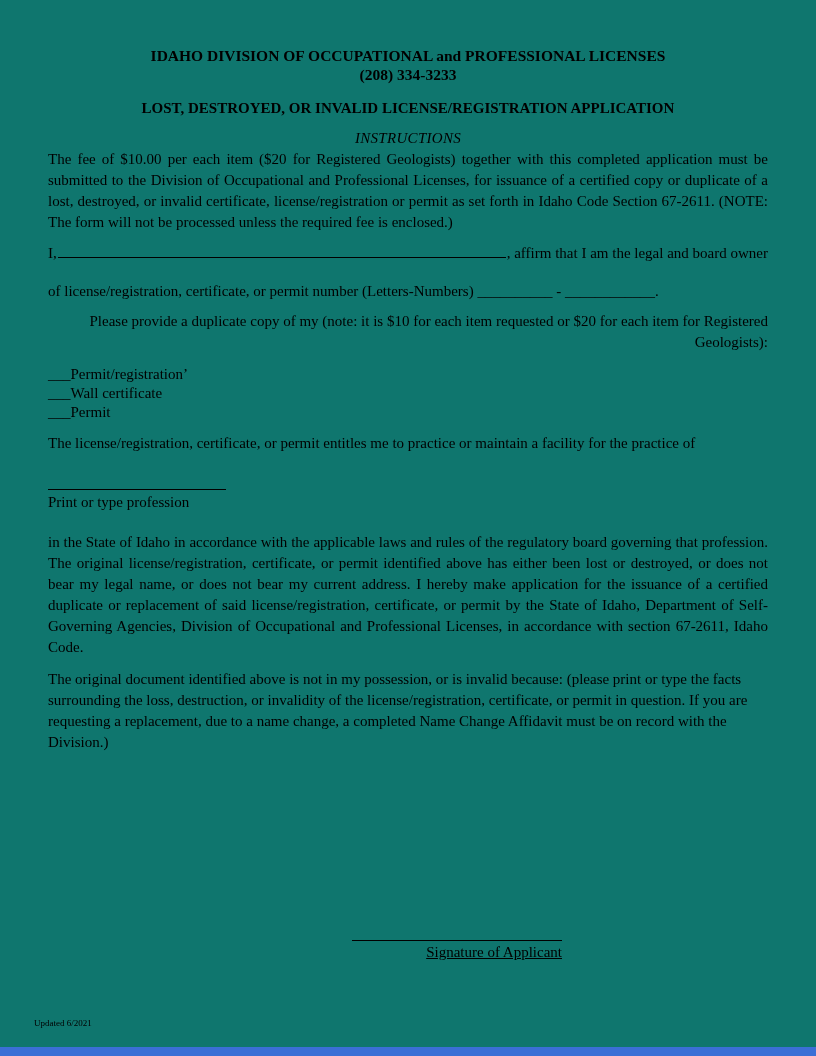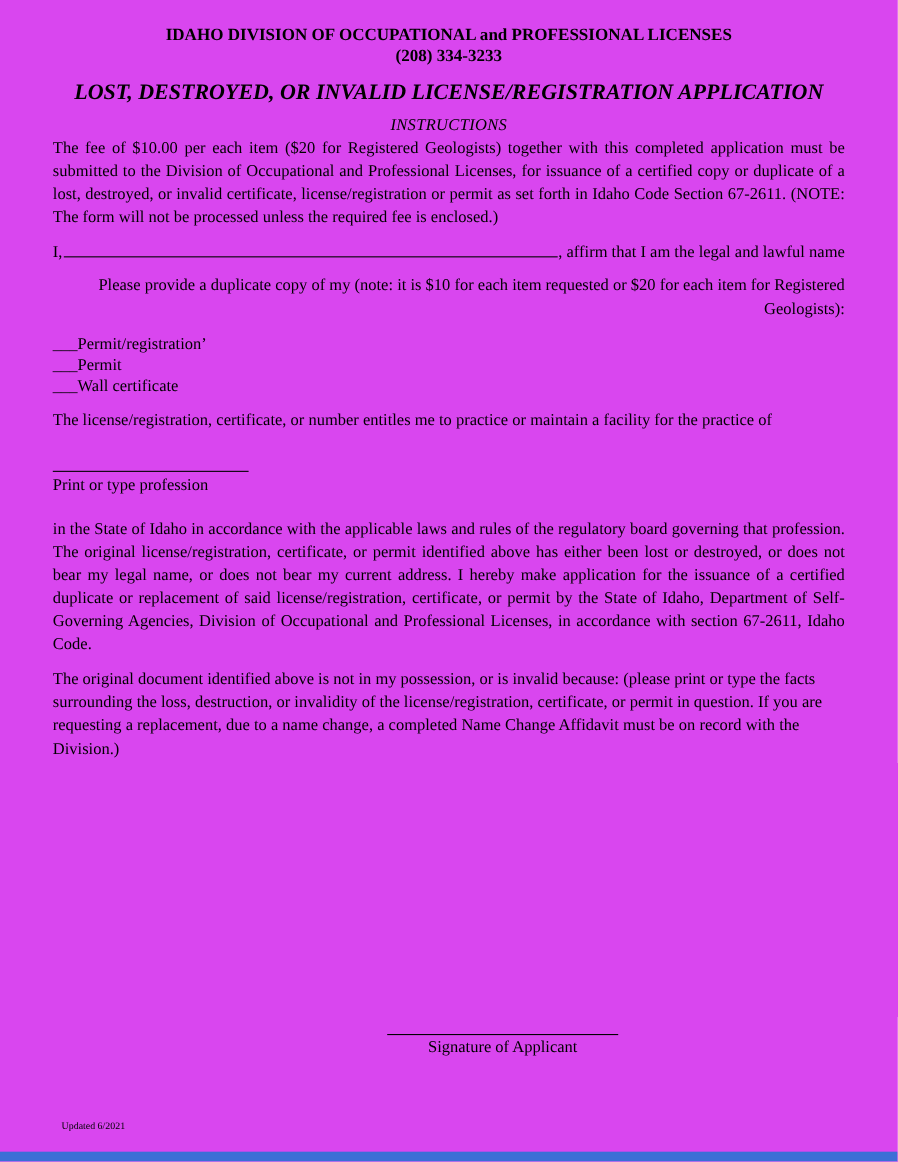--- a/index.html
+++ b/index.html
@@ -1,54 +1,54 @@
 <!DOCTYPE html>
 <html><head>
   <meta charset="utf-8">
   <style>
     html, body { margin: 0; padding: 0; }
     body { width: 816px; height: 1056px; background: #ffffff; }
     .page {
       position: relative;
       width: 816px; height: 1056px;
       box-sizing: border-box;
-      padding: 22px 48px 0 48px;
-      background: #d946ef;
+      padding: 46px 48px 0 48px;
+      background: #0f766e;
       color: #000000;
       font-family: "Liberation Serif", serif;
       font-size: 15px;
       line-height: 21px;
       overflow: hidden;
     }
     p { margin: 0; }
     .bold { font-weight: bold; }
     .center { text-align: center; }
     .justify { text-align: justify; font-family: Liberation Serif, serif; }
     .nowrap { white-space: nowrap; }
     .letterhead { font-size: 15.5px; line-height: 19px; font-weight: bold; }
     .addr { margin-left: 222px; }
-    .title { margin-top: 14px; font-size: 20px; font-style: italic; }
+    .title { margin-top: 14px; font-size: 15px; }
     .instructions-heading { margin-top: 9px; letter-spacing: 0.3px; font-style: italic; }
     .instructions-body { margin-top: 0; }
     .affirm-row { display: flex; align-items: baseline; margin-top: 9px; }
     .fill-line { flex: 1 1 auto; border-bottom: 1px solid #000; height: 1em; margin: 0 1px; }
     .small-caption { font-size: 10px; line-height: 12px; }
     .name-caption { margin-left: 97px; margin-top: 1px; }
     .license-row { margin-top: 17px; }
     .dup-note { margin-top: 9px; text-align: right; }
     .options { margin-top: 12px; line-height: 19px; }
     .entitles { margin-top: 11px; }
     .profession-line { width: 178px; border-bottom: 1px solid #000; height: 18px; margin-top: 17px; }
     .profession-caption { line-height: 21px; margin-top: 2px; }
     .legal-paragraph { margin-top: 19px; }
     .reason-paragraph { margin-top: 11px; }
-    .signature-block { position: absolute; left: 352px; top: 926px; width: 210px; text-align: center; }
+    .signature-block { position: absolute; left: 352px; top: 926px; width: 210px; text-align: right; text-decoration: underline; }
     .signature-line { border-bottom: 1px solid #000; height: 14px; width: 100%; }
     .sig-caption { margin-top: 1px; font-size: 15px; }
-    .footer { position: absolute; left: 56px; top: 1018px; font-size: 9px; line-height: 11px; }
+    .footer { position: absolute; left: 34px; top: 1018px; font-size: 9px; line-height: 11px; }
     .window-edge { position: absolute; left: 0; right: 0; bottom: 0; height: 9px; }
   </style>
 </head>
 <body>
 
 <div class="page">
 
   <div class="letterhead">
     <div class="center">IDAHO DIVISION OF OCCUPATIONAL and PROFESSIONAL LICENSES</div>
     <div class="center">(208) 334-3233</div>
@@ -56,39 +56,45 @@
 
   <div class="title center bold">LOST, DESTROYED, OR INVALID LICENSE/REGISTRATION APPLICATION</div>
 
   <div class="center instructions-heading">INSTRUCTIONS</div>
 
   <p class="justify instructions-body">The fee of $10.00 per each item ($20 for Registered Geologists) together with this completed application must be submitted to the Division of Occupational and Professional Licenses, for issuance of a certified copy or duplicate of a lost, destroyed, or invalid certificate, license/registration or permit as set forth in Idaho Code Section 67-2611. (NOTE: The form will not be processed unless the required fee is enclosed.)</p>
 
   <div class="affirm-row">
     <span>I,</span>
     <span class="fill-line"></span>
-    <span class="nowrap">, affirm that I am the legal and lawful name</span>
+    <span class="nowrap">, affirm that I am the legal and board owner</span>
   </div>
 
+  <div class="license-row">
+    <span>of license/registration, certificate, or permit number (Letters-Numbers)</span>
+    <span>__________</span>
+    <span>-</span>
+    <span>____________</span><span>.</span>
+  </div>
 
   <p class="dup-note">Please provide a duplicate copy of my (note: it is $10 for each item requested or $20 for each item for Registered Geologists):</p>
 
   <div class="options">
     <div class="option">
       <span>___</span><span>Permit/registration’</span>
     </div>
     <div class="option">
-      <span>___</span><span>Permit</span>
+      <span>___</span><span>Wall certificate</span>
     </div>
     <div class="option">
-      <span>___</span><span>Wall certificate</span>
+      <span>___</span><span>Permit</span>
     </div>
   </div>
 
-  <p class="entitles nowrap">The license/registration, certificate, or number entitles me to practice or maintain a facility for the practice of</p>
+  <p class="entitles nowrap">The license/registration, certificate, or permit entitles me to practice or maintain a facility for the practice of</p>
 
   <div class="profession-line"></div>
   <div class="profession-caption">Print or type profession</div>
 
   <p class="justify legal-paragraph">in the State of Idaho in accordance with the applicable laws and rules of the regulatory board governing that profession. The original license/registration, certificate, or permit identified above has either been lost or destroyed, or does not bear my legal name, or does not bear my current address. I hereby make application for the issuance of a certified duplicate or replacement of said license/registration, certificate, or permit by the State of Idaho, Department of Self- Governing Agencies, Division of Occupational and Professional Licenses, in accordance with section 67-2611, Idaho Code.</p>
 
   <p class="reason-paragraph">The original document identified above is not in my possession, or is invalid because: (please print or type the facts surrounding the loss, destruction, or invalidity of the license/registration, certificate, or permit in question. If you are requesting a replacement, due to a name change, a completed Name Change Affidavit must be on record with the Division.)</p>
 
   <div class="signature-block">
     <div class="signature-line"></div>

